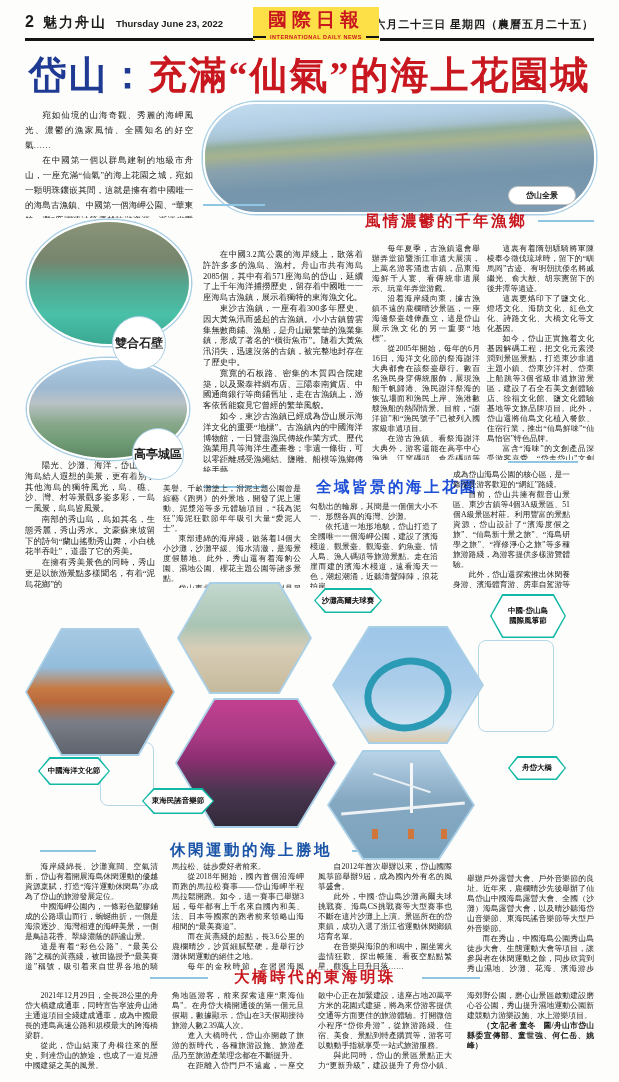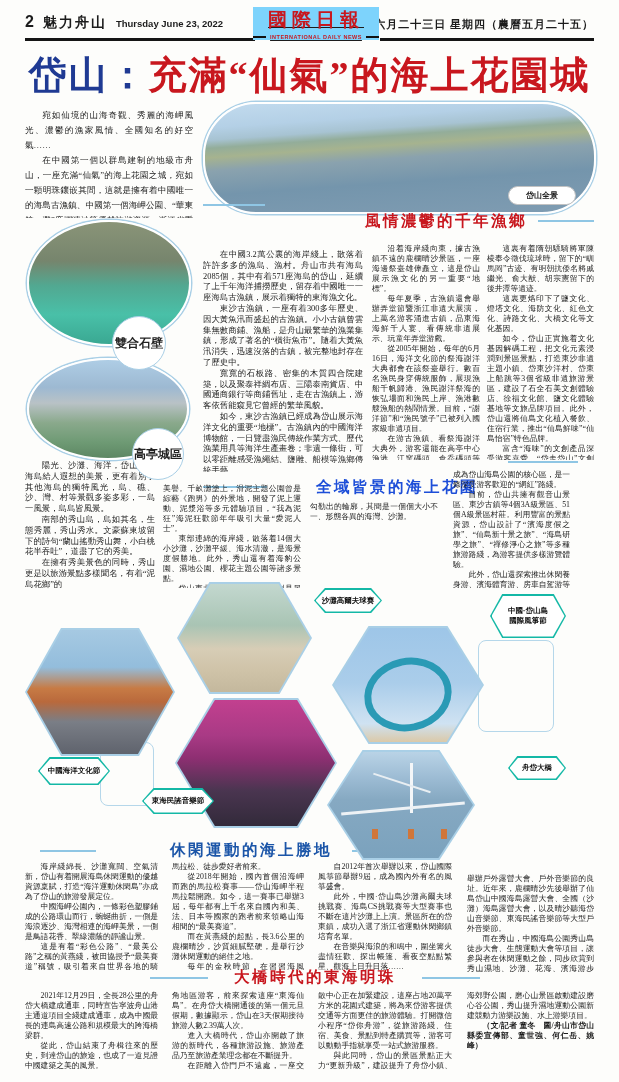--- a/index.html
+++ b/index.html
@@ -5,21 +5,21 @@
   html,body{margin:0;padding:0;background:#e8e8e4;}
   .page{position:relative;width:619px;height:1082px;margin:0 auto;background:#fdfdfb;
         font-family:"Liberation Serif",serif;color:#1c1c1c;overflow:hidden;}
   .abs{position:absolute;}
   
   .hdr-left{left:25px;top:13px;display:flex;align-items:baseline;gap:9px;
             font-family:"Liberation Sans",sans-serif;font-weight:bold;}
   .hdr-pagenum{font-size:16px;}
   .hdr-section{font-size:14px;letter-spacing:2px;}
   .hdr-date-en{font-size:9.5px;}
-  .masthead{left:253px;top:7px;width:126px;text-align:center;background:#7dd3fc;z-index:3;text-decoration:underline;}
+  .masthead{left:253px;top:7px;width:126px;text-align:center;background:#fde047;z-index:3;}
   .mast-title{color:#c8171e;font-weight:bold;font-size:19px;letter-spacing:5px;
               font-family:"Liberation Serif",serif;}
   .mast-subrow{display:flex;align-items:center;justify-content:center;gap:4px;margin-top:1px;}
   .mast-line{width:13px;height:2px;background:#111;}
   .mast-sub{color:#c8171e;font-size:5.5px;font-weight:bold;letter-spacing:.5px;
             font-family:"Liberation Sans",sans-serif;}
   .hdr-right{right:25px;top:17px;font-size:11px;font-weight:bold;letter-spacing:1px;}
   .hdr-rule{top:38px;height:3px;background:#151515;}
   
   .headline{left:25px;top:50px;width:569px;text-align:center;font-weight:bold;
@@ -133,22 +133,22 @@
     <p>東沙古漁鎮，一座有着300多年歷史、因大黃魚汛而盛起的古漁鎮。小小古鎮曾雲集無數商鋪、漁船，是舟山最繁華的漁業集鎮，形成了著名的“橫街魚市”。隨着大黃魚汛消失，迅速沒落的古鎮，被完整地封存在了歷史中。</p>
     <p>寬寬的石板路、密集的木質四合院建築，以及聚泰祥綢布店、三陽泰南貨店、中國通商銀行等商鋪舊址，走在古漁鎮上，游客依舊能窺見它曾經的繁華風貌。</p>
     <p>如今，東沙古漁鎮已經成為岱山展示海洋文化的重要“地標”。古漁鎮內的中國海洋博物館，一日覽盡漁民傳統作業方式、歷代漁業用具等海洋生產畫卷；非遺一條街，可以零距離感受漁繩結、鹽雕、船模等漁鄉傳統手藝。</p>
   </div>
 
   <div class="abs bluerule" style="left:203px;top:204px;width:62px;"></div>
   <div class="abs sec-head red" style="left:356px;top:211px;width:180px;">風情濃鬱的千年漁鄉</div>
   <div class="abs bluerule" style="left:538px;top:220px;width:56px;"></div>
 
   <div class="abs col narrow" style="left:372px;top:244px;width:108px;height:216px;">
+    <p>每年夏季，古漁鎮還會舉辦弄堂節暨浙江非遺大展演，上萬名游客涌進古鎮，品東海海鮮千人宴、看傳統非遺展示、玩童年弄堂游戲。</p>
     <p>沿着海岸綫向東，據古漁鎮不遠的鹿欄晴沙景區，一座海邊祭臺雄偉矗立，這是岱山展示漁文化的另一重要“地標”。</p>
-    <p>每年夏季，古漁鎮還會舉辦弄堂節暨浙江非遺大展演，上萬名游客涌進古鎮，品東海海鮮千人宴、看傳統非遺展示、玩童年弄堂游戲。</p>
     <p>從2005年開始，每年的6月16日，海洋文化節的祭海謝洋大典都會在該祭臺舉行。數百名漁民身穿傳統服飾，展現漁船千帆歸港、漁民謝洋祭海的恢弘場面和漁民上岸、漁港數艘漁船的熱鬧情景。目前，“謝洋節”和“漁民號子”已被列入國家級非遺項目。</p>
     <p>在游古漁鎮、看祭海謝洋大典外，游客還能在高亭中心漁港、江窯碼頭、倉岙碼頭等地坐船出海捕魚，在漁家樂品嘗地道的東海海鮮，夜晚入住漁村民宿，沉浸式地體驗漁島文化。</p>
 
   </div>
   <div class="abs col narrow" style="left:487px;top:244px;width:107px;height:216px;">
     <p>這裏有着隋朝驃騎將軍陳棱奉令徵伐琉球時，留下的“甽馬岡”古迹、有明朝抗倭名將戚繼光、俞大猷、胡宗憲留下的後井潭等遺迹。</p>
     <p>這裏更烙印下了鹽文化、燈塔文化、海防文化、紅色文化、詩路文化、大橋文化等文化基因。</p>
     <p>如今，岱山正實施着文化基因解碼工程，把文化元素浸潤到景區景點，打造東沙非遺主題小鎮、岱東沙洋村、岱東上船跳等3個省級非遺旅游景區，建設了石全石美文創體驗店、徐福文化館、鹽文化體驗基地等文旅品牌項目。此外，岱山還將仙島文化植入餐飲、住宿行業，推出“仙島鮮味”“仙島怡宿”特色品牌。</p>
     <p>富含“海味”的文創產品深受游客喜愛。“岱走岱山”文創集市引發“打卡”新熱潮，安瀾閣沙漏燈、仙丹杯、燈塔紙雕便簽等30餘件本土文創品深受游客青睞。阿金嫂海鮮下飯寶、倭井潭硬糕等人選省優秀非遺旅游商品、特色伴手禮名單。</p>
   </div>
@@ -163,20 +163,21 @@
   <div class="abs sec-head blue" style="left:314px;top:477px;width:166px;">全域皆景的海上花園</div>
   <div class="abs bluerule" style="left:508px;top:461px;width:70px;"></div>
 
   <div class="abs col narrow" style="left:163px;top:484px;width:138px;height:104px;">
     <p class="ni">美譽。千畝灘塗上，滑泥主題公園曾是綜藝《跑男》的外景地，開發了泥上運動、泥漿浴等多元體驗項目，“我為泥狂”海泥狂歡節年年吸引大量“愛泥人士”。</p>
     <p>東部連綿的海岸綫，散落着14個大小沙灘，沙灘平緩、海水清澈，是海景度假勝地。此外，秀山還有着海豹公園、濕地公園、櫻花主題公園等諸多景點。</p>
     <p>岱山東北部的綿長海岸綫上則是另一番景色，這裏座座海岬相連，猶如海島飛</p>
   </div>
   <div class="abs col narrow" style="left:310px;top:502px;width:128px;height:86px;">
     <p class="ni">勾勒出的輪廓，其間是一個個大小不一、形態各異的海灣、沙灘。</p>
+    <p>依托這一地形地貌，岱山打造了全國唯一一個海岬公園，建設了濱海棧道、觀景臺、觀海臺、釣魚臺、情人島、漁人碼頭等旅游景點。走在沿崖而建的濱海木棧道，遠看海天一色，潮起潮涌，近聽濤聲陣陣，浪花拍岸。</p>
 
   </div>
   <div class="abs col narrow" style="left:453px;top:470px;width:117px;height:118px;">
     <p class="ni">成為岱山海島公園的核心區，是一條深受游客歡迎的“網紅”路綫。</p>
     <p>目前，岱山共擁有觀音山景區、東沙古鎮等4個3A級景區、51個A級景區村莊。利用豐富的景點資源，岱山設計了“濱海度假之旅”、“仙島新十景之旅”、“海島研學之旅”、“禪修淨心之旅”等多種旅游路綫，為游客提供多樣游覽體驗。</p>
     <p>此外，岱山還探索推出休閑養身游、濱海體育游、房車自駕游等旅游新業態，培育更多“賣點”“看點”“玩點”。</p>
   </div>
 
   <div class="abs hexw" style="left:25px;top:628px;width:150px;height:128px;">
     <div class="hexp ph-festival"></div>

